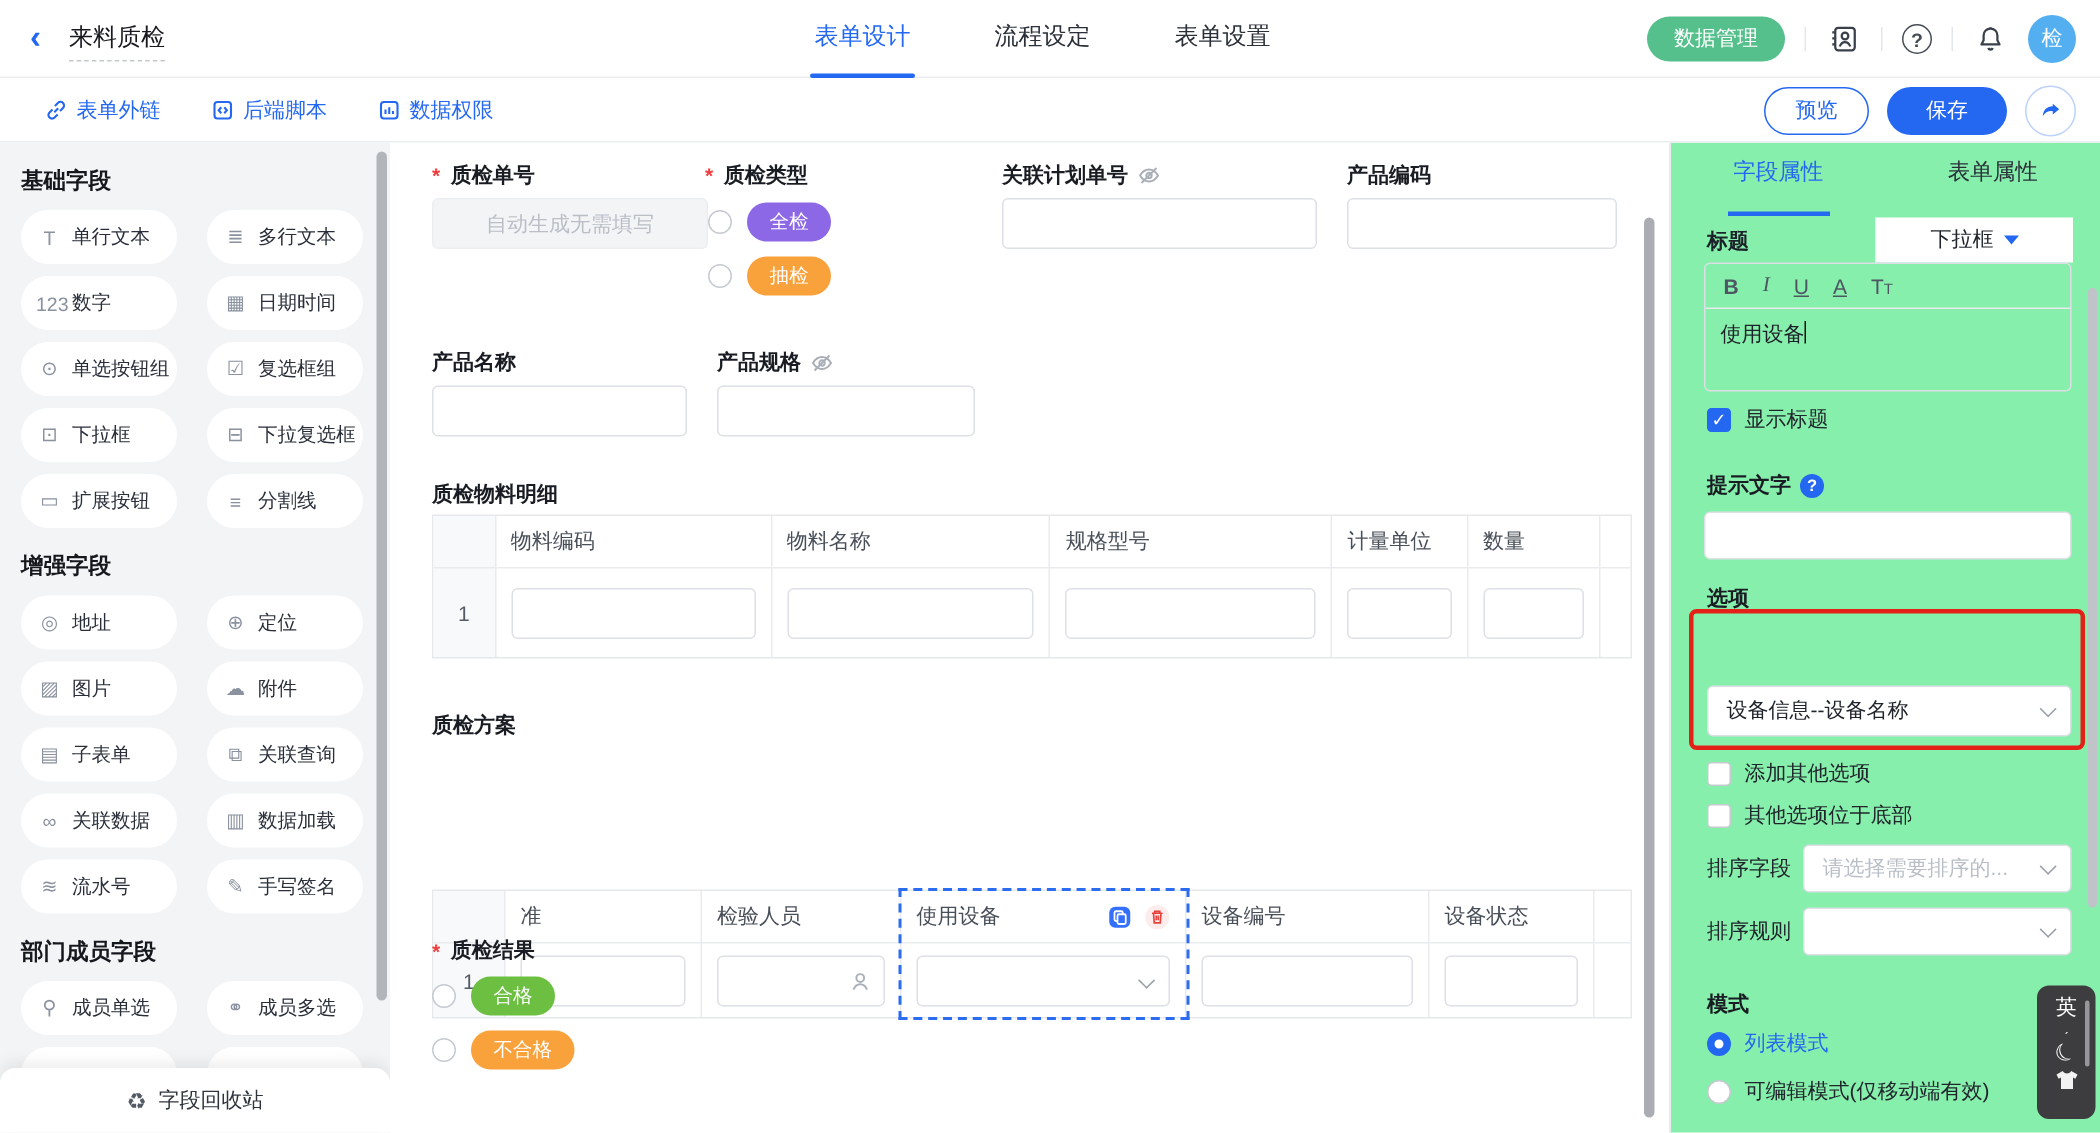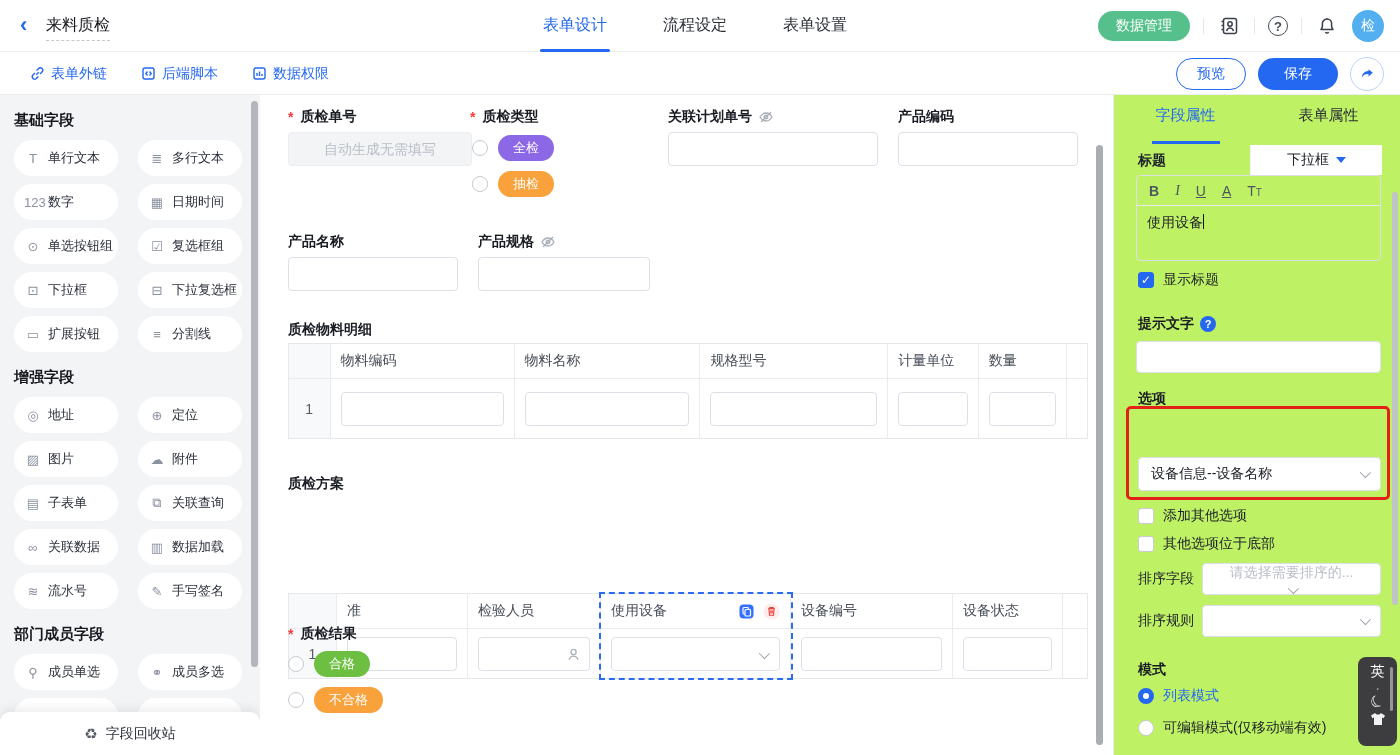--- a/index.html
+++ b/index.html
@@ -57,21 +57,21 @@
   .tcell { border-right:1px solid #e9ebee; display:flex; align-items:center; padding:0 10px; font-weight:400; color:#494f59; font-size:14px; position:relative; }
   .thead .tcell { height:34px; }
   .tbody .tcell { border-top:1px solid #e9ebee; }
   .numcell { background:#f8f9fb; justify-content:center; color:#565c66; }
   .cellinput { height:34px; border:1px solid #dde0e6; border-radius:4px; background:#fff; width:100%; }
   .sel-overlay { position:absolute; border:2px dashed #2b6cf0; pointer-events:none; z-index:3; }
   .chev { width:8px; height:8px; border-right:1.6px solid #9aa0aa; border-bottom:1.6px solid #9aa0aa; transform:rotate(45deg) translateY(-2px); }
   .canvas-scroll { position:absolute; right:10px; top:50px; width:7px; height:600px; background:#aaadb2; border-radius:4px; }
 
   
-  .panel { position:absolute; right:0; top:95px; width:287px; height:660px; background:#bef264; border-left:1px solid #ebedf0; }
+  .panel { position:absolute; right:0; top:95px; width:287px; height:660px; background:#86efac; border-left:1px solid #ebedf0; }
   .ptabs { display:flex; height:42px; }
   .ptab { flex:1; text-align:center; line-height:40px; font-size:15px; color:#2a2f38; cursor:pointer; }
   .ptab.active span { color:#2468f2; display:inline-block; border-bottom:3px solid #2468f2; padding:0 4px 6px; }
   .prow-title { position:absolute; left:24px; top:57px; font-size:14px; font-weight:700; }
   .ftype { position:absolute; right:18px; top:50px; width:132px; height:30px; border-left:1px solid #f0f1f3; display:flex; align-items:center; justify-content:center; gap:7px; font-size:14px; color:#20242b; cursor:pointer; background:#fff; }
   .caret-dn { width:0; height:0; border-left:5px solid transparent; border-right:5px solid transparent; border-top:6px solid #2468f2; }
   .editor { position:absolute; left:22px; top:80px; width:245px; height:86px; border:1px solid #dcdfe5; border-radius:4px; overflow:hidden; }
   .ed-toolbar { height:30px; border-bottom:1px solid #e8eaee; display:flex; align-items:center; gap:16px; padding:0 12px; color:#4e5663; font-size:14px; }
   .ed-toolbar .tb { cursor:pointer; }
   .ed-body { padding:8px 10px; font-size:14px; color:#1d2129; }
@@ -506,21 +506,21 @@
   <div class="abs checkrow" style="left:24px; top:412px;">
     <span class="cbox"></span>
     <span>添加其他选项</span>
   </div>
   <div class="abs checkrow" style="left:24px; top:440px;">
     <span class="cbox"></span>
     <span>其他选项位于底部</span>
   </div>
 
   <div class="abs" style="left:24px; top:475px; font-size:14px; color:#20242b;">排序字段</div>
-  <div class="pselect abs" style="left:88px; top:468px; width:179px; height:32px;flex-direction:column;">
+  <div class="pselect abs" style="left:88px; top:468px; width:179px; height:32px;">
     <span class="ph">请选择需要排序的...</span>
     <span class="chev"></span>
   </div>
 
   <div class="abs" style="left:24px; top:517px; font-size:14px; color:#20242b;">排序规则</div>
   <div class="pselect abs" style="left:88px; top:510px; width:179px; height:32px;">
     <span></span>
     <span class="chev"></span>
   </div>
 

